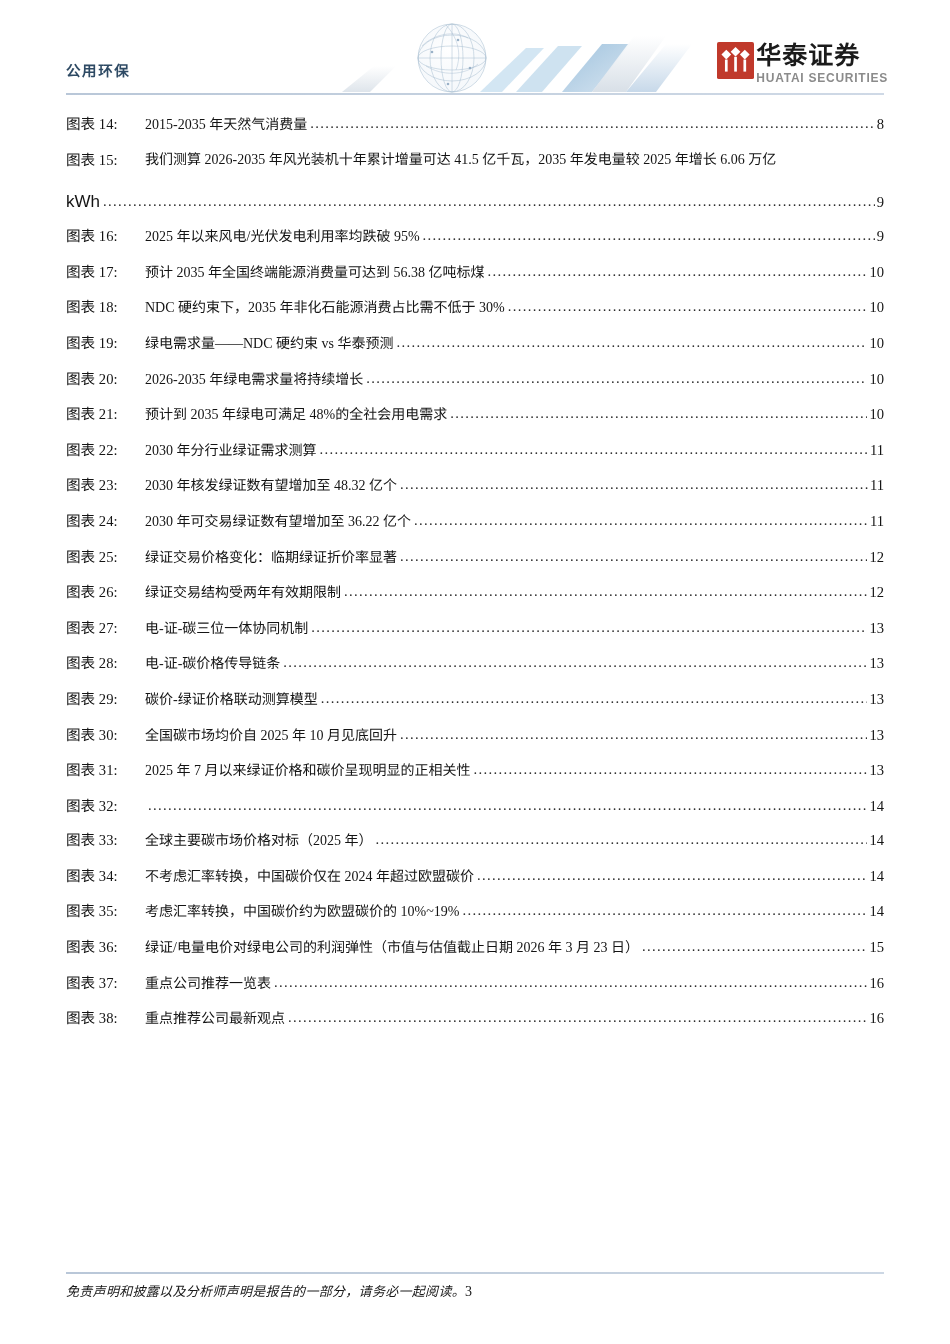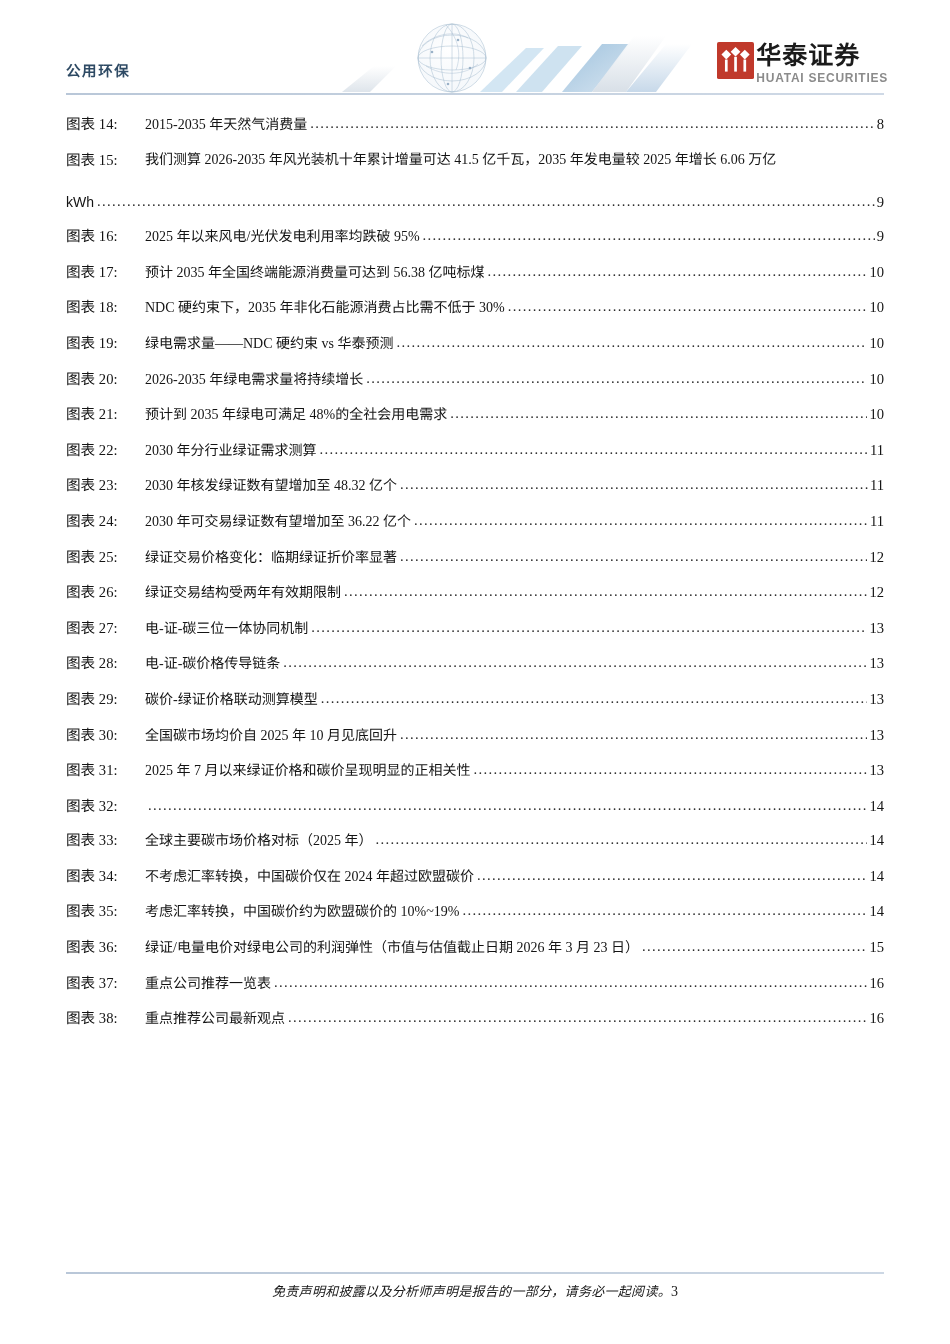--- a/index.html
+++ b/index.html
@@ -171,41 +171,41 @@
     font-size: 14.6px;
     color: #141414;
     padding-left: 1px;
     white-space: nowrap;
   }
   .toc-entry.wrapped .toc-line.first .toc-titlewrap { flex: 1 1 auto; }
   .toc-entry.wrapped .toc-line.second { margin-top: 14px; }
   .toc-entry.wrapped .toc-line.second .toc-cont {
     flex: 0 0 auto;
     font-family: "Liberation Sans", "DejaVu Sans", sans-serif;
-    font-size: 14px;
+    font-size: 17px;
     color: #141414;
     white-space: nowrap;
   }
 
   
   .page-footer {
     position: absolute;
     left: 66px;
     bottom: 44px;
     width: 818px;
   }
   .footer-rule {
     width: 100%;
     height: 2px;
     background: linear-gradient(to right, #b9c7d8 0%, #c4d0de 60%, #ccd7e4 100%);
   }
   .footer-row {
     display: flex;
     align-items: baseline;
-    justify-content: center;
+    justify-content: flex-start;
     margin-top: 7px;
   }
   .footer-note {
     font-family: "Liberation Serif", "DejaVu Serif", serif;
     font-size: 13px;
     font-style: italic;
     color: #181818;
     letter-spacing: 0.3px;
   }
   .footer-pageno {

